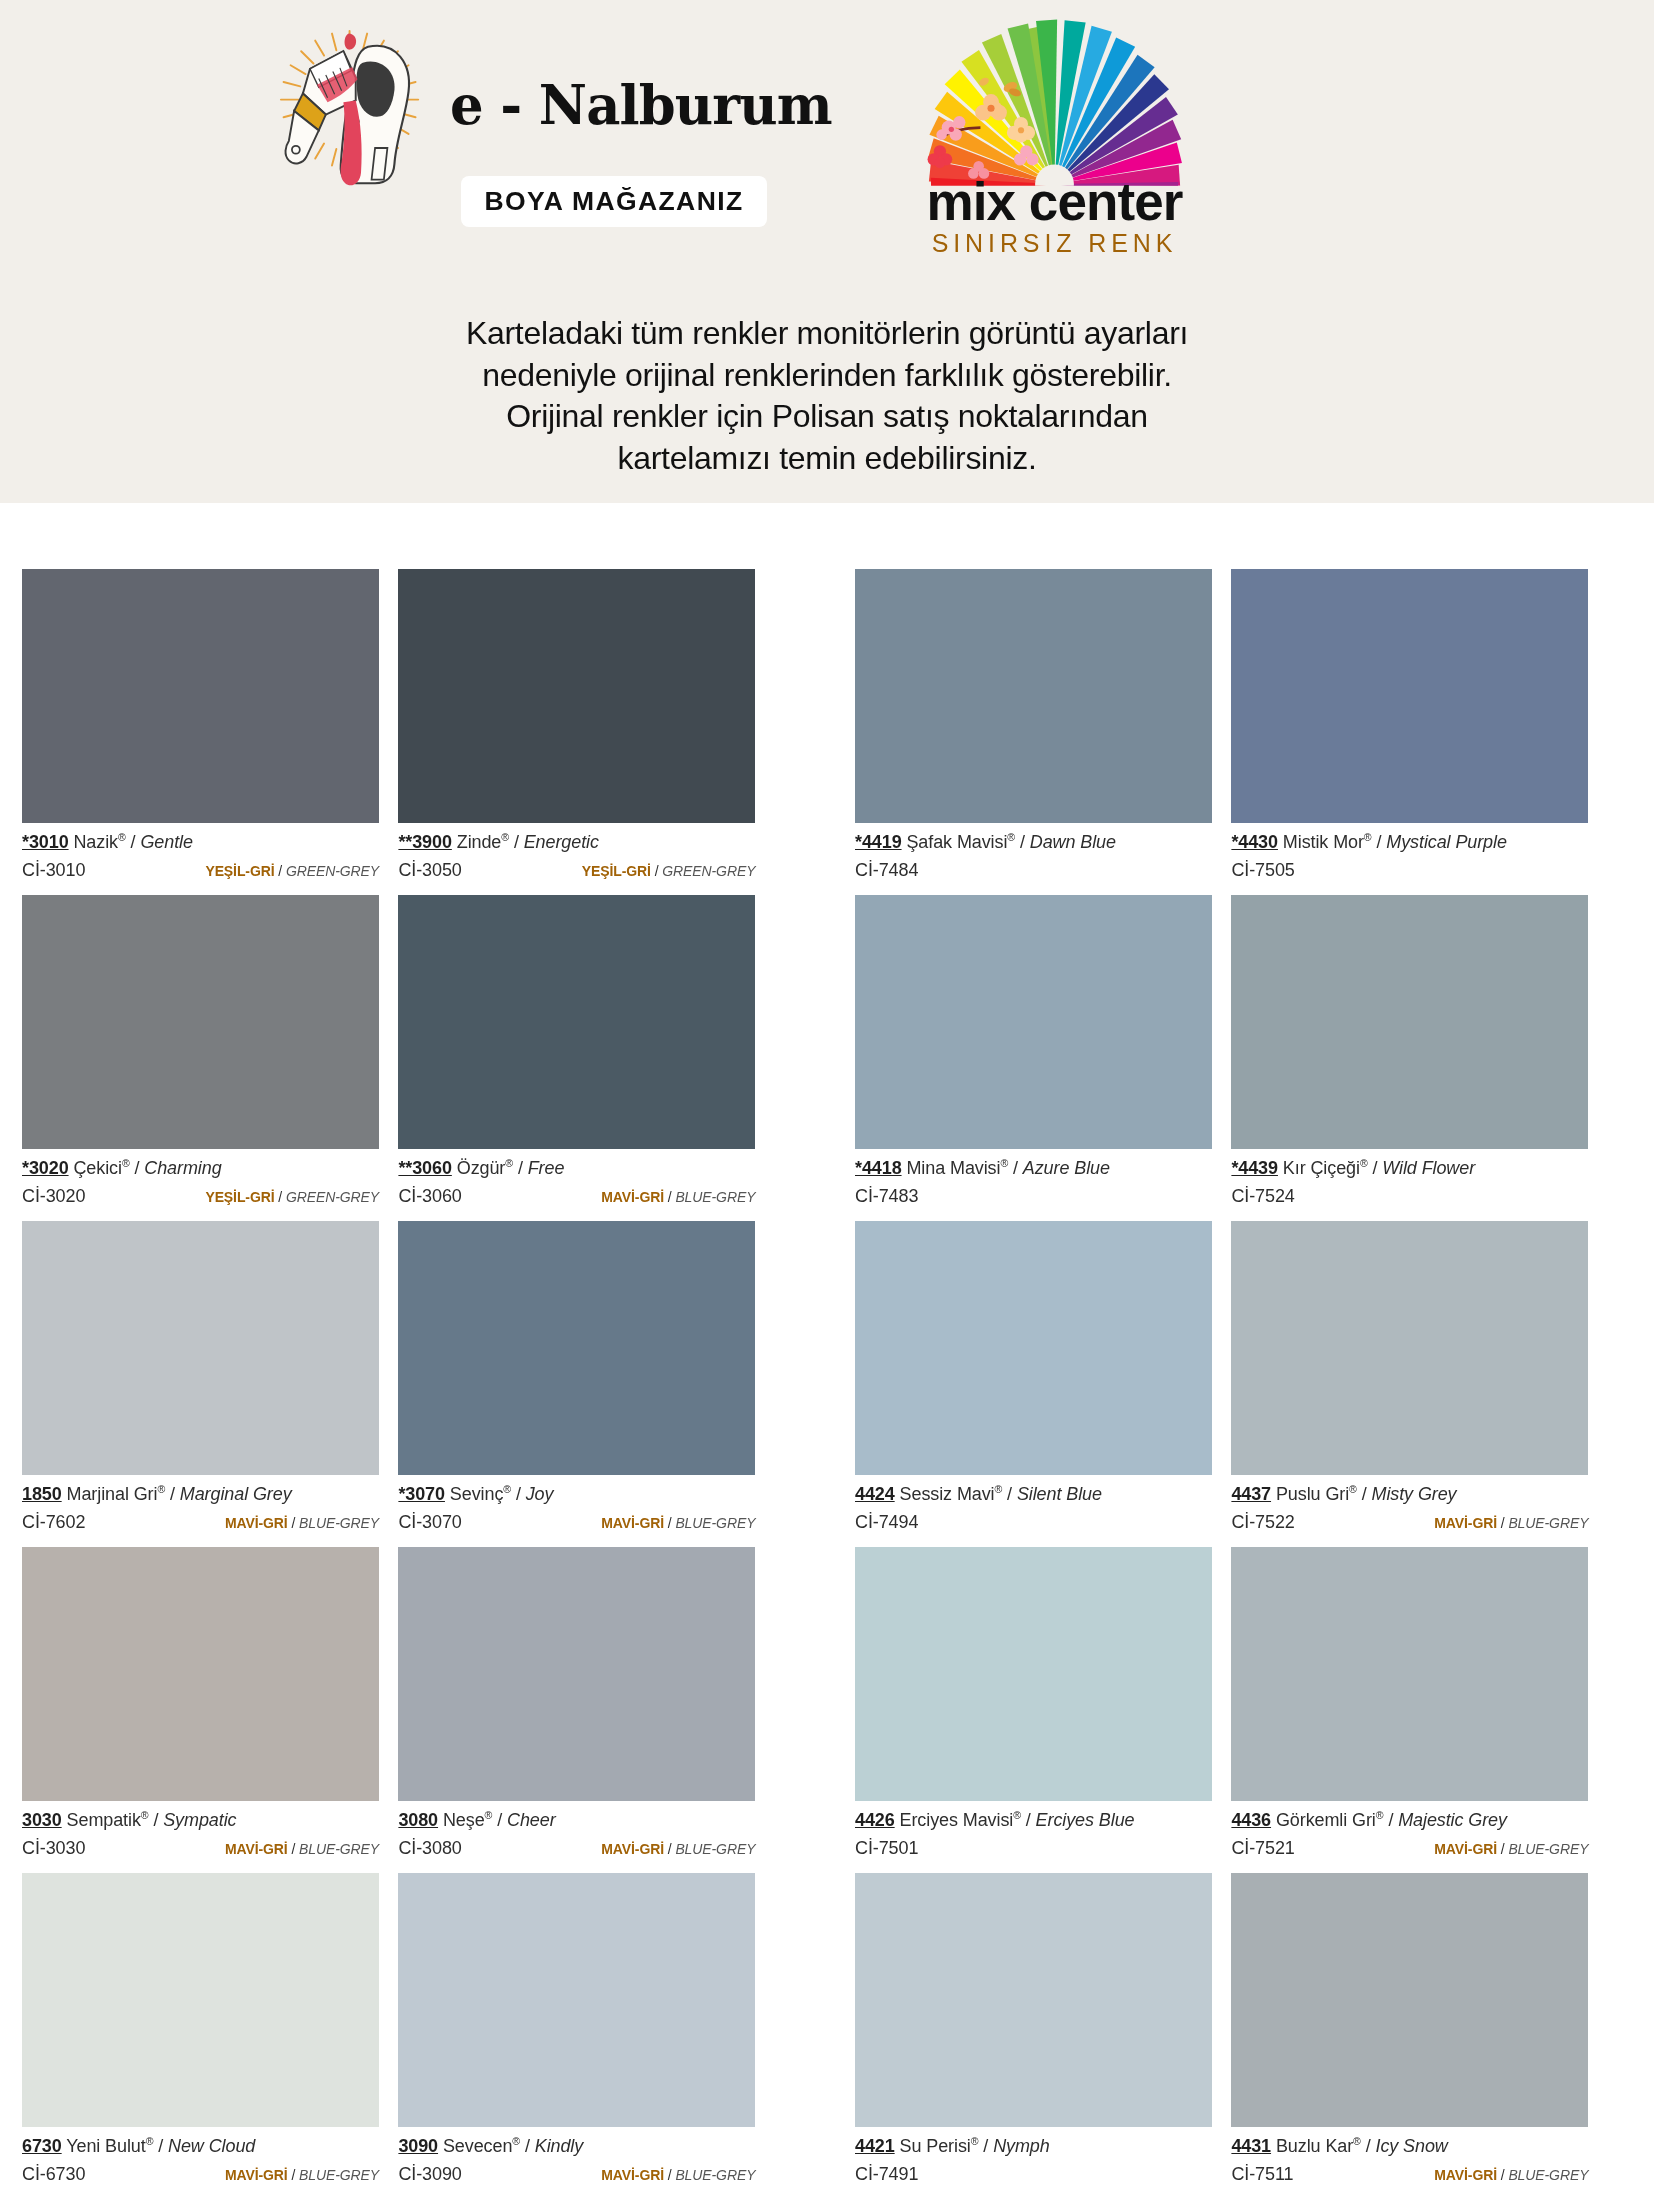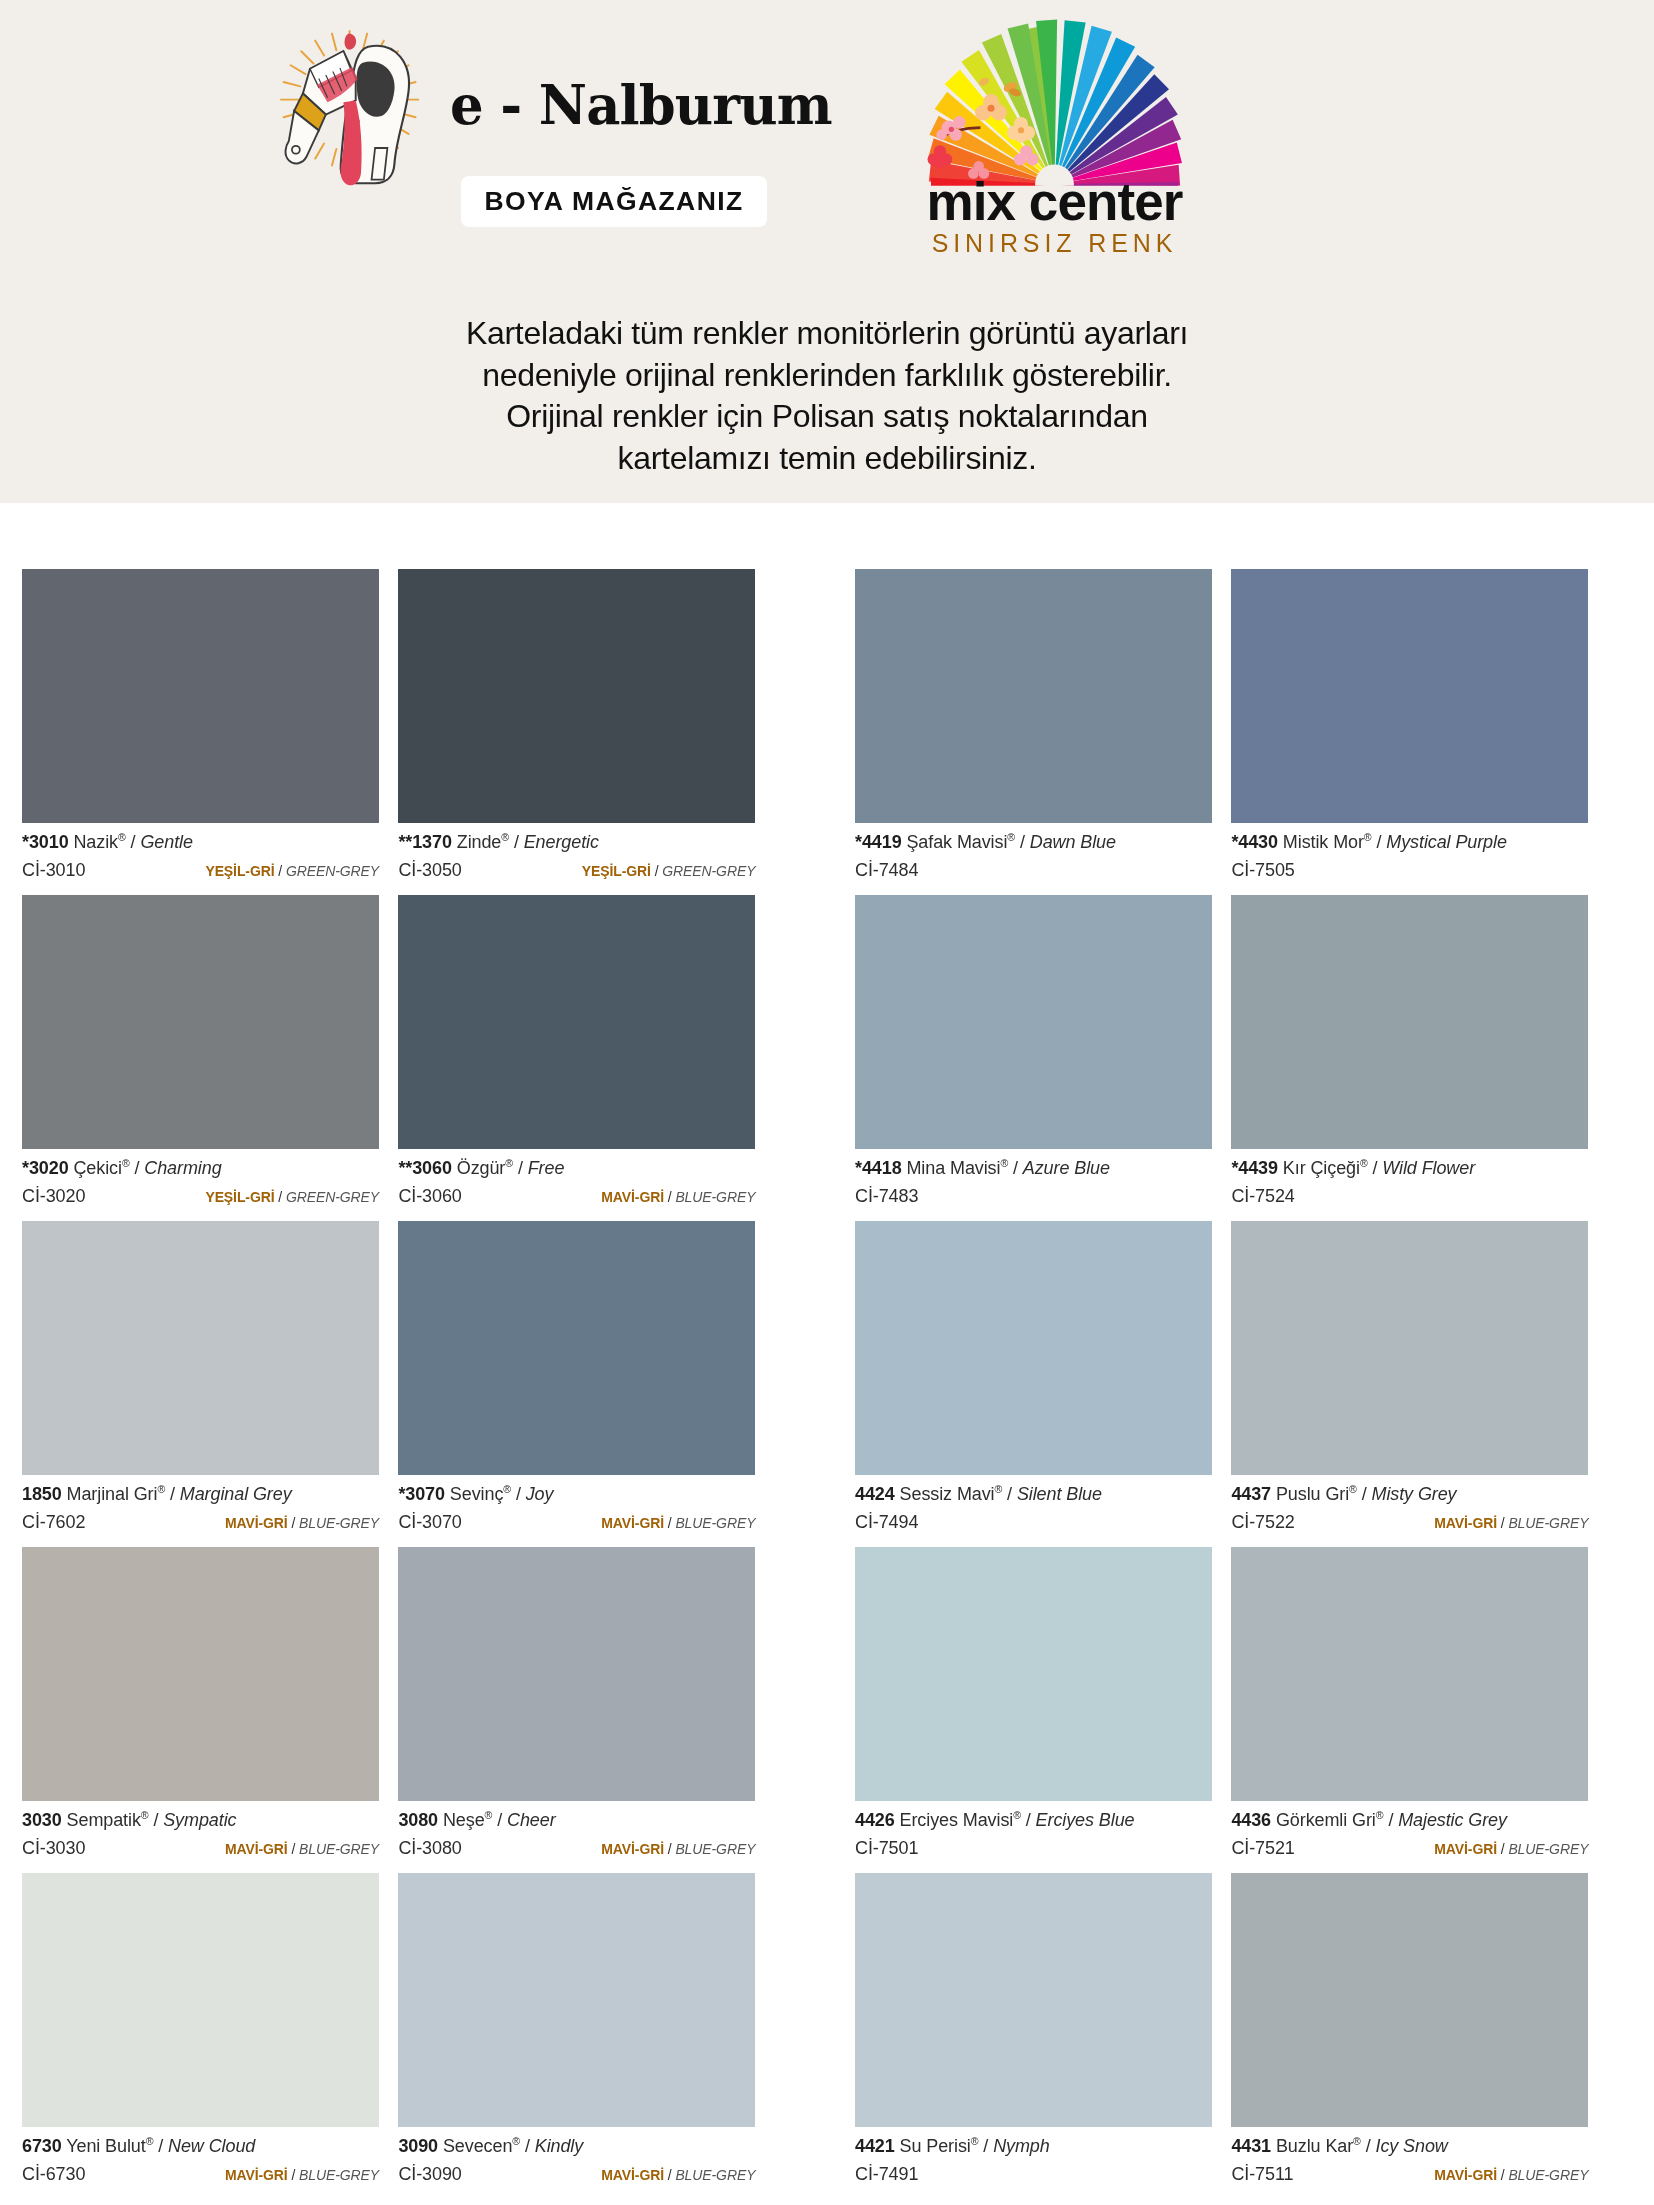--- a/index.html
+++ b/index.html
@@ -98,21 +98,21 @@
   .swatch { width: 357px; height: 254px; display: block; }
   .cell.r1 .swatch { height: 254px; }
 
   .meta { padding-top: 8px; height: 72px; }
   .line1 {
     font-size: 18px;
     color: #2e2e2e;
     white-space: nowrap;
     letter-spacing: -0.1px;
   }
-  .line1 .code { font-weight: 700; color: #1f1f1f; }
+  .line1 .code { font-weight: 700; color: #1f1f1f; text-decoration: underline; }
   .line1 .tname { font-weight: 400; }
   .line1 .sep { font-weight: 400; }
   .line1 .ename { font-style: italic; font-weight: 400; }
   .line1 sup { font-size: 10.6px; vertical-align: super; }
 
   .line2 {
     display: flex;
     justify-content: space-between;
     align-items: baseline;
     margin-top: 7px;
@@ -314,21 +314,21 @@
               <div class="line1"><span class="code">*3010</span> <span class="tname">Nazik</span><sup>®</sup><span class="sep"> / </span><span class="ename">Gentle</span></div>
               <div class="line2">
                 <span class="ci">Cİ-3010</span>
                 <span class="family"><span class="fam-tr">YEŞİL-GRİ</span><span> / </span><span class="fam-en">GREEN-GREY</span></span>
               </div>
             </div>
           </div>
           <div class="cell r1">
             <div class="swatch" style="background: rgb(65, 74, 81);"></div>
             <div class="meta">
-              <div class="line1"><span class="code">**1370</span> <span class="tname">Zinde</span><sup>®</sup><span class="sep"> / </span><span class="ename">Energetic</span></div>
+              <div class="line1"><span class="code">**3900</span> <span class="tname">Zinde</span><sup>®</sup><span class="sep"> / </span><span class="ename">Energetic</span></div>
               <div class="line2">
                 <span class="ci">Cİ-3050</span>
                 <span class="family"><span class="fam-tr">YEŞİL-GRİ</span><span> / </span><span class="fam-en">GREEN-GREY</span></span>
               </div>
             </div>
           </div>
         </div>
         <div class="midgap"></div>
         <div class="half">
           <div class="cell r1">

